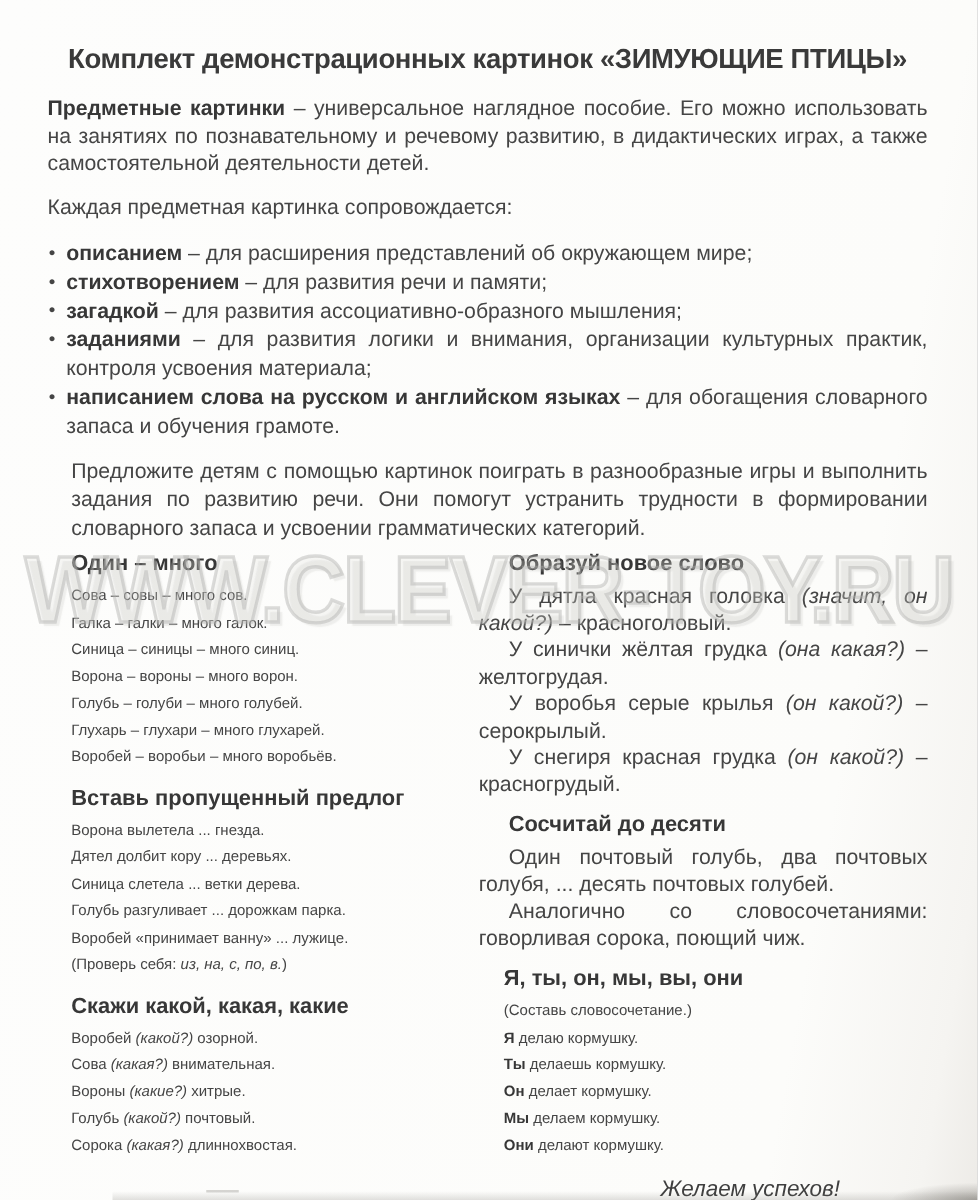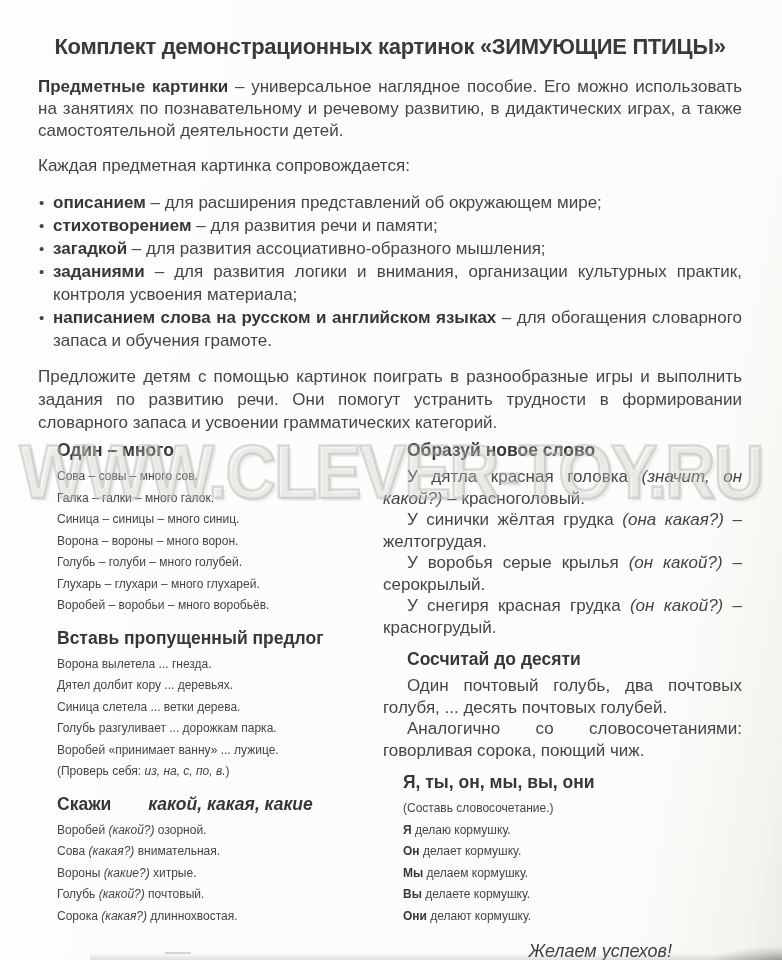--- a/index.html
+++ b/index.html
@@ -9,40 +9,40 @@
     margin:0 auto;
     overflow:hidden;
     background:linear-gradient(100deg,#fdfdfc 0%,#fcfcfa 82%,#f5f4f1 95%,#edebe7 100%);
     font-family:"Liberation Sans","DejaVu Sans",sans-serif;
     color:#454545;
     box-sizing:border-box;
     padding:34px 40px 0 38px;
   }
   .b{font-weight:700;color:#373737;}
   .i{font-style:italic;}
-  .bi{font-weight:700;font-style:italic;color:#373737;margin-left:32px;}
+  .bi{font-weight:700;color:#373737;}
   h1.title{
     font-size:22px;line-height:26px;font-weight:700;color:#3a3a3a;
     text-align:center;margin:0;letter-spacing:-0.3px;
   }
   p{margin:0;}
   .body-text{font-size:17px;line-height:22px;}
   .justify{text-align:justify;}
   .intro{margin-top:16px;}
   .accompany{margin-top:13px;}
   ul.bullets{margin:14px 0 0;padding:0;list-style:none;}
   ul.bullets li{
     position:relative;padding-left:15px;line-height:23px;
     font-size:17px;text-align:justify;
   }
   ul.bullets li::before{
     content:"\2022";position:absolute;left:1px;top:0;
     font-size:15px;color:#454545;
   }
-  .suggest{margin-top:13px;line-height:23px;}
+  .suggest{margin-top:13px;line-height:23px;margin-left:19px;}
   .columns{display:flex;margin-top:5px;}
   .col-left{flex:0 0 306px;padding-left:19px;box-sizing:content-box;}
   .col-right{flex:1;padding-left:20px;min-width:0;}
   .sec h3{
     font-size:17.5px;line-height:22px;margin:10px 0 5px;color:#333;
     font-weight:700;
   }
   .sec:first-child h3{margin-top:0;}
   .col-right .sec h3{margin-left:24px;}
   .col-right .sec.indented{padding-left:20px;}
@@ -143,23 +143,23 @@
             </div>
             <div class="sec">
               <h3><span class="b">Сосчитай до десяти</span></h3>
               <p class="para"><span>Один почтовый голубь, два почтовых голубя, ... десять почтовых голубей.</span></p>
               <p class="para"><span>Аналогично со словосочетаниями: говорливая сорока, поющий чиж.</span></p>
             </div>
             <div class="sec indented">
               <h3><span class="b">Я, ты, он, мы, вы, они</span></h3>
               <div class="line"><span>(Составь словосочетание.)</span></div>
               <div class="line"><span class="b">Я</span><span> делаю кормушку.</span></div>
+              <div class="line"><span class="b">Ты</span><span> делаешь кормушку.</span></div>
               <div class="line"><span class="b">Он</span><span> делает кормушку.</span></div>
               <div class="line"><span class="b">Мы</span><span> делаем кормушку.</span></div>
-              <div class="line"><span class="b">Вы</span><span> делаете кормушку.</span></div>
               <div class="line"><span class="b">Они</span><span> делают кормушку.</span></div>
             </div>
           </div>
         <div class="closing">Желаем успехов!</div>
       </div>
     </div>
   </div>
 
   <div class="scan-bottom"></div>
   <div class="scan-corner"></div>

